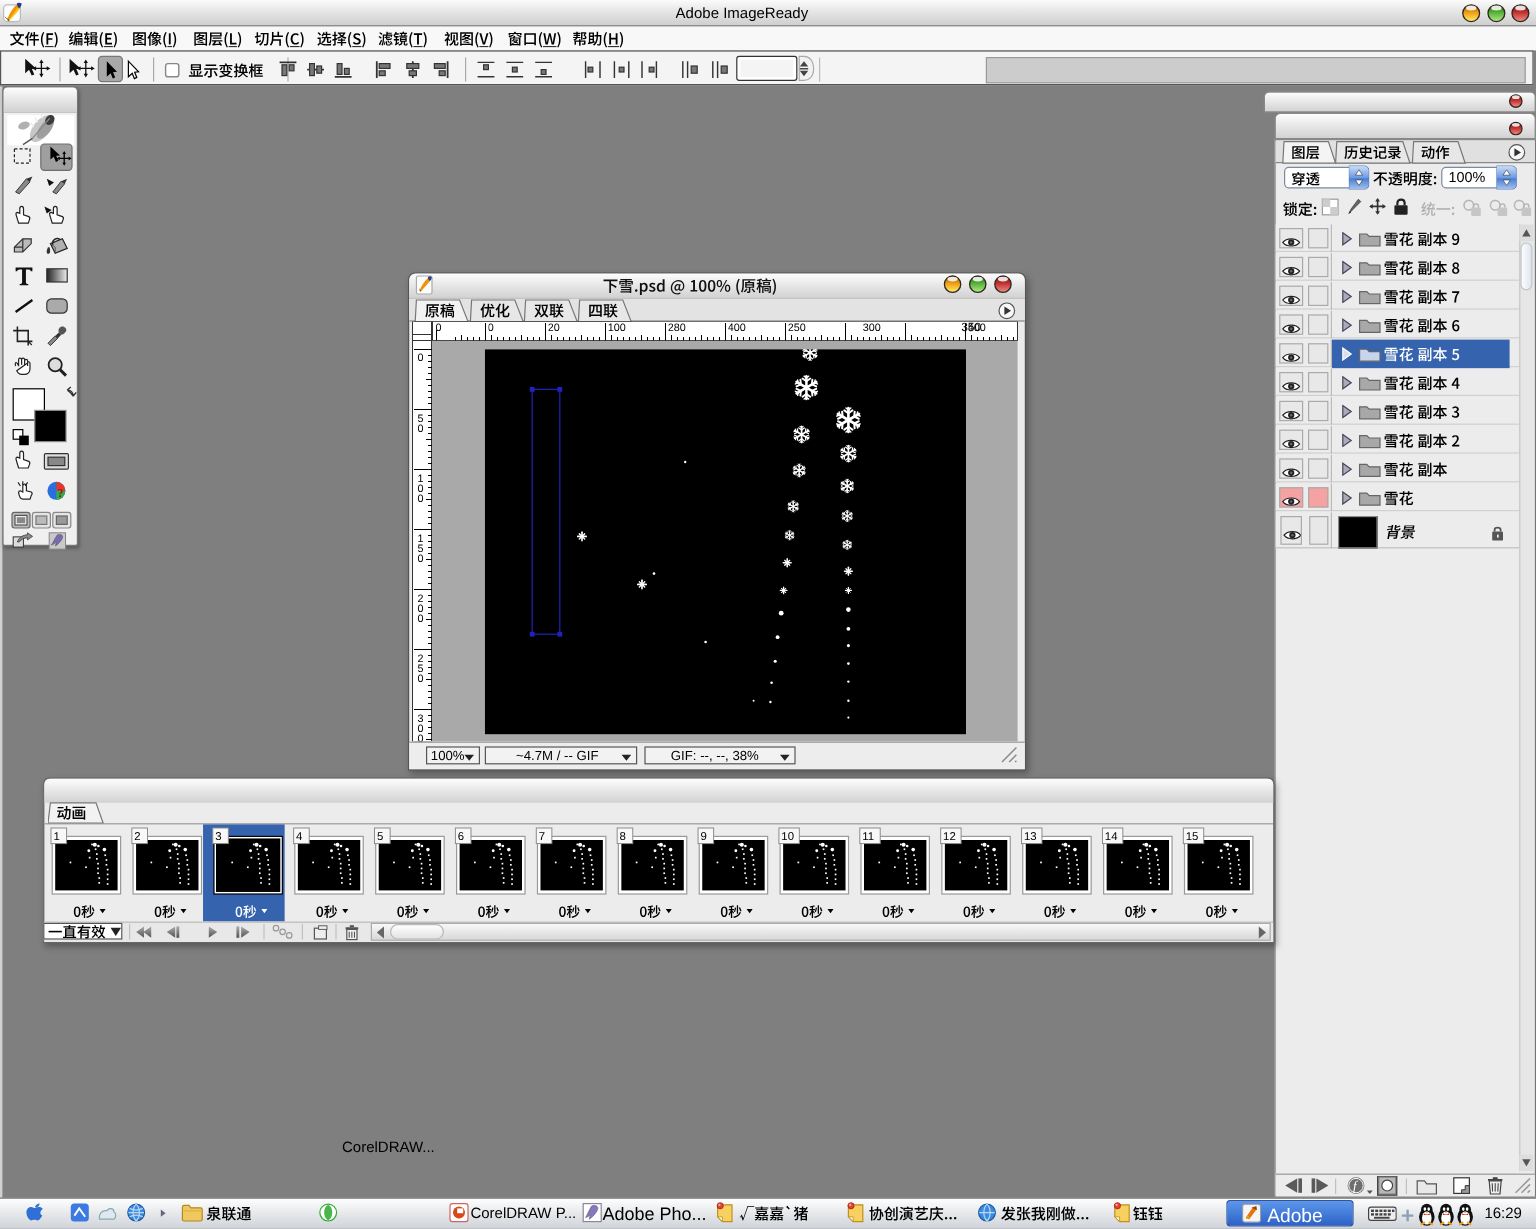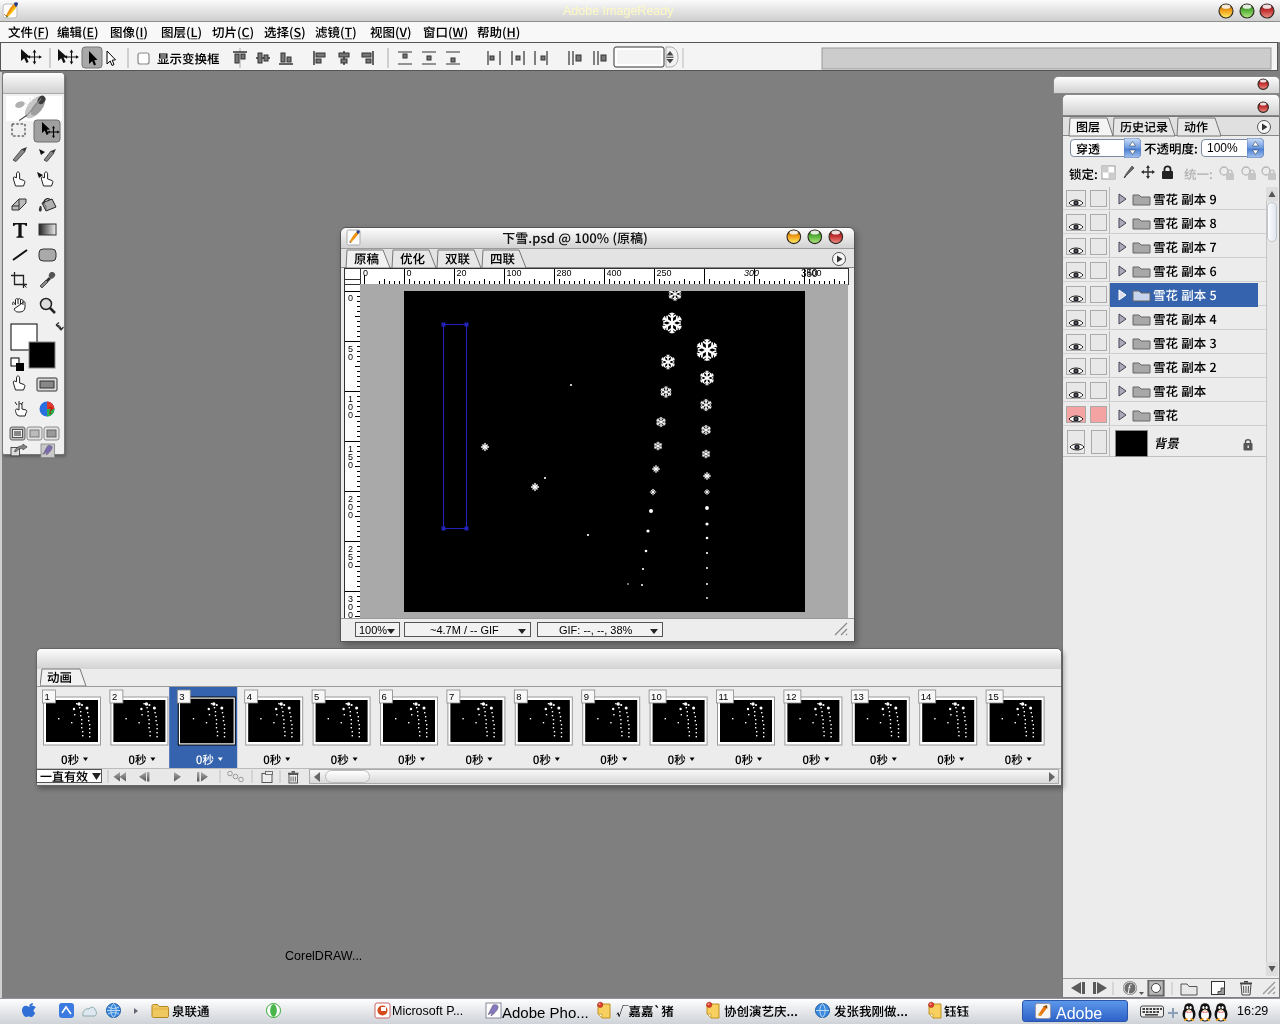--- a/index.html
+++ b/index.html
@@ -6,21 +6,21 @@
 </style></head><body>
 <div style="position:absolute;left:0;top:0;width:1280px;height:22px;background:linear-gradient(#fbfbfb,#e8e8e8 40%,#cfcfcf);border-bottom:1px solid #8f8f8f"></div>
 <svg style="position:absolute;left:2px;top:1px" width="18" height="19" viewBox="0 0 18 19">
 <rect x="1" y="3" width="14" height="14" rx="3" fill="#fcfcfc" stroke="#bbb"></rect>
 <path d="M4 15 C6 10 9 5 13 2 L15 5 C12 9 8 13 5 16 Z" fill="#f0920a"></path>
 <path d="M5 16 C8 12 10 9 13 5 L14 7 C11 11 8 14 6 16 Z" fill="#f8c814"></path>
 <path d="M12 2 C13 1 15 1 16 2 C16 4 15 5 14 6 L12.5 4 Z" fill="#223a8a"></path>
 <path d="M4 14 L6 16 L4.5 16.5 Z" fill="#1a5a1a"></path>
 <path d="M2 13 L4 15" stroke="#d06a10" stroke-width="0.8"></path>
   </svg>
-<div style="position:absolute;left:563px;top:4px;width:160px;height:15px;font-size:12.5px;color:#fef9c3;">Adobe ImageReady</div>
+<div style="position:absolute;left:563px;top:4px;width:160px;height:15px;font-size:12.5px;color:#000000;">Adobe ImageReady</div>
 <svg style="position:absolute;left:1218px;top:3px" width="16" height="16">
     <defs>
       <linearGradient id="by1" x1="0" y1="0" x2="0" y2="1">
         <stop offset="0" stop-color="#8a5c08"></stop>
         <stop offset="0.45" stop-color="#f09c14"></stop>
         <stop offset="1" stop-color="#ffef6a"></stop>
       </linearGradient>
     </defs>
     <circle cx="8" cy="8" r="7" fill="url(#by1)" stroke="#2e2620" stroke-width="1.1"></circle>
     <ellipse cx="8" cy="3.66" rx="4.34" ry="2.1" fill="#fff" opacity="0.85"></ellipse>
@@ -504,21 +504,21 @@
     <line x1="16.5" y1="343.5" x2="20" y2="343.5" stroke="#000"></line>
     <line x1="15" y1="348.5" x2="20" y2="348.5" stroke="#000"></line>
   </svg>
 <div style="position:absolute;left:363px;top:268px;width:22px;height:10px;font-size:9px;color:#000;">0</div>
 <div style="position:absolute;left:406.5px;top:268px;width:22px;height:10px;font-size:9px;color:#000;">0</div>
 <div style="position:absolute;left:456.5px;top:268px;width:22px;height:10px;font-size:9px;color:#000;">20</div>
 <div style="position:absolute;left:506.5px;top:268px;width:22px;height:10px;font-size:9px;color:#000;">100</div>
 <div style="position:absolute;left:556.5px;top:268px;width:22px;height:10px;font-size:9px;color:#000;">280</div>
 <div style="position:absolute;left:606.5px;top:268px;width:22px;height:10px;font-size:9px;color:#000;">400</div>
 <div style="position:absolute;left:656.5px;top:268px;width:22px;height:10px;font-size:9px;color:#000;">250</div>
-<div style="position:absolute;left:744px;top:268px;width:22px;height:10px;font-size:9px;color:#000;font-style:italic;">300</div>
+<div style="position:absolute;left:719px;top:268px;width:22px;height:10px;font-size:9px;color:#000;">300</div>
 <div style="position:absolute;left:801px;top:268px;width:22px;height:10px;font-size:10px;color:#000;">350</div>
 <div style="position:absolute;left:806.5px;top:268px;width:22px;height:10px;font-size:9px;color:#000;">400</div>
 <div style="position:absolute;left:346px;top:294px;width:9px;font-size:9px;line-height:8px;color:#000;text-align:center">0</div>
 <div style="position:absolute;left:346px;top:345px;width:9px;font-size:9px;line-height:8px;color:#000;text-align:center">5<br>0</div>
 <div style="position:absolute;left:346px;top:395px;width:9px;font-size:9px;line-height:8px;color:#000;text-align:center">1<br>0<br>0</div>
 <div style="position:absolute;left:346px;top:445px;width:9px;font-size:9px;line-height:8px;color:#000;text-align:center">1<br>5<br>0</div>
 <div style="position:absolute;left:346px;top:495px;width:9px;font-size:9px;line-height:8px;color:#000;text-align:center">2<br>0<br>0</div>
 <div style="position:absolute;left:346px;top:545px;width:9px;font-size:9px;line-height:8px;color:#000;text-align:center">2<br>5<br>0</div>
 <div style="position:absolute;left:346px;top:595px;width:9px;font-size:9px;line-height:8px;color:#000;text-align:center">3<br>0<br>0</div>
 <div style="position:absolute;left:360px;top:284px;width:488px;height:334px;background:#a9a9a9"></div>
@@ -1495,21 +1495,21 @@
       <path d="M1 7.5 L14 7.5 M7.5 0.5 C4 4 4 11 7.5 14.5 C11 11 11 4 7.5 0.5" stroke="#bcd8f0" stroke-width="1" fill="none"></path>
     </g>
     <g transform="translate(928,4)">
       <path d="M1 2 L13 2 L13 16 L5 16 L1 12 Z" fill="#f8d060" stroke="#c09020"></path>
       <path d="M1 12 L5 12 L5 16 Z" fill="#fff7d0" stroke="#c09020" stroke-width="0.7"></path>
       <circle cx="3.2" cy="2.8" r="2.6" fill="#e84030" stroke="#902010" stroke-width="0.6"></circle>
       <circle cx="2.5" cy="2.1" r="0.9" fill="#ffb0a0"></circle>
     </g>
   </svg>
 <div style="position:absolute;left:285px;top:949px;width:90px;height:16px;font-size:12.5px;color:#000">CorelDRAW...</div>
-<div style="position:absolute;left:392px;top:1004px;width:90px;height:16px;font-size:12.5px;color:#000">Microsoft P...</div>
+<div style="position:absolute;left:392px;top:1004px;width:90px;height:16px;font-size:12.5px;color:#000">CorelDRAW P...</div>
 <div style="position:absolute;left:502px;top:1004px;width:90px;height:16px;font-size:15px;color:#000">Adobe Pho...</div>
 <div style="position:absolute;left:1022px;top:1000px;width:106px;height:22px;background:linear-gradient(#5b97ea,#2e62c8);border-radius:3px;border:1px solid #2a55a8"></div>
 <svg style="position:absolute;left:1035px;top:1003px" width="16" height="16">
     <rect x="0.5" y="0.5" width="15" height="15" rx="2" fill="#f5f5f5" stroke="#99a"></rect>
     <path d="M3 12 L9 3 L12 5 L6 13 Z" fill="#e8750c"></path>
     <path d="M8 3.5 L12 2 L12.5 5.5 Z" fill="#8a4a00"></path>
     <path d="M3.5 13 L6.5 11.5 L4.5 9.5 Z" fill="#d9a417"></path>
   </svg>
 <div style="position:absolute;left:1056px;top:1005px;width:72px;height:16px;font-size:16px;color:#fff">Adobe Ima...</div>
 <svg style="position:absolute;left:1140px;top:1004px" width="24" height="15">

